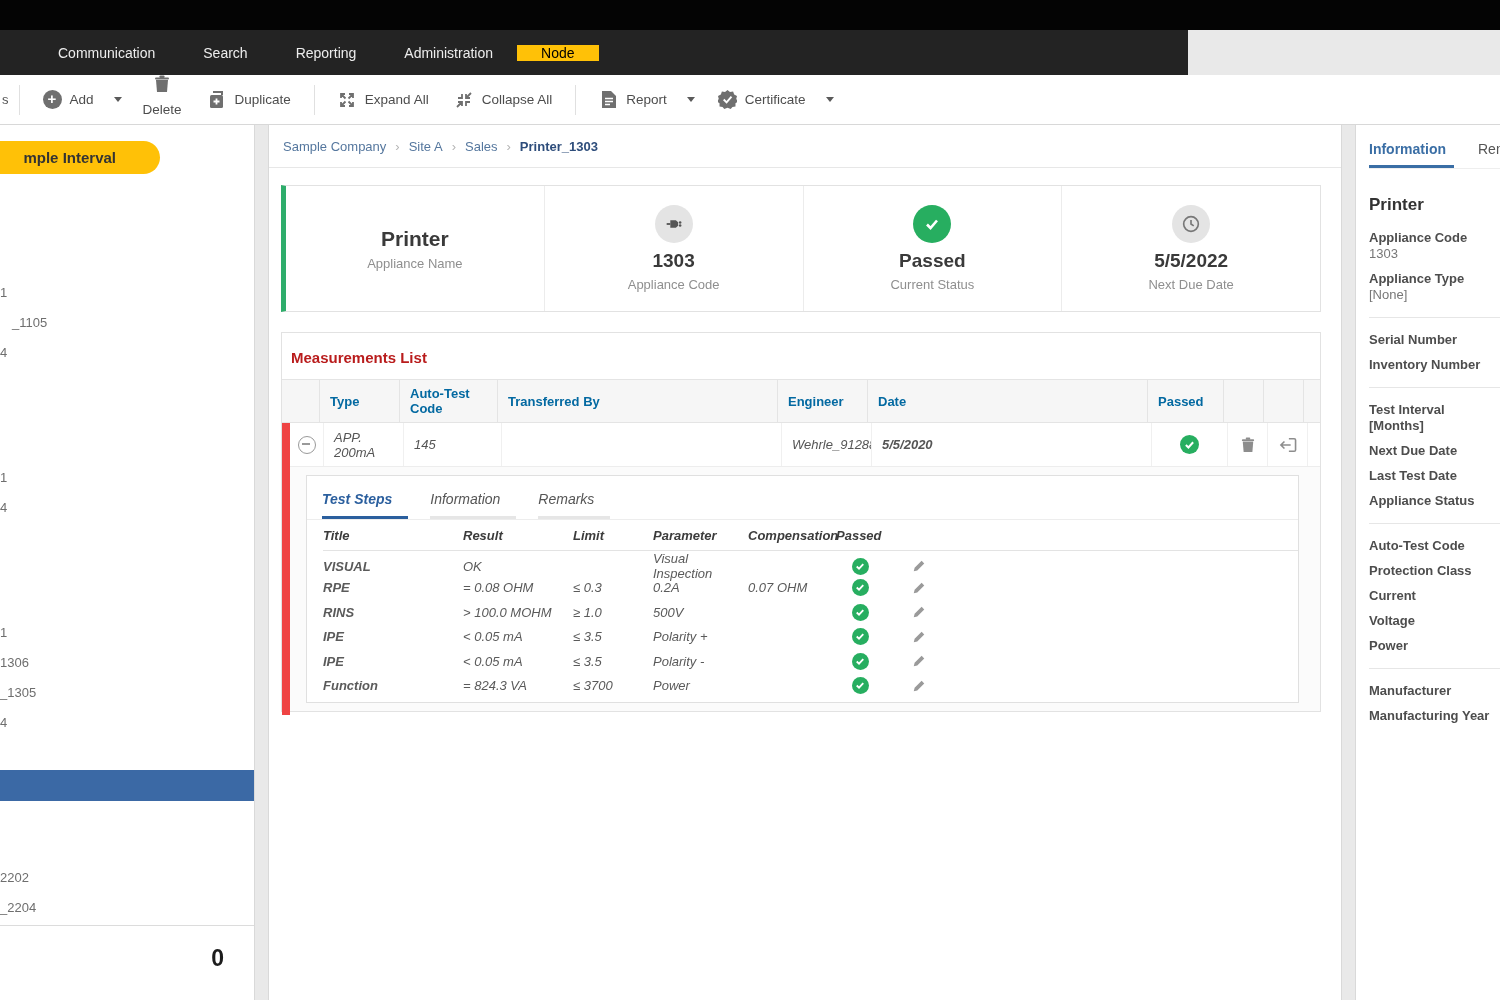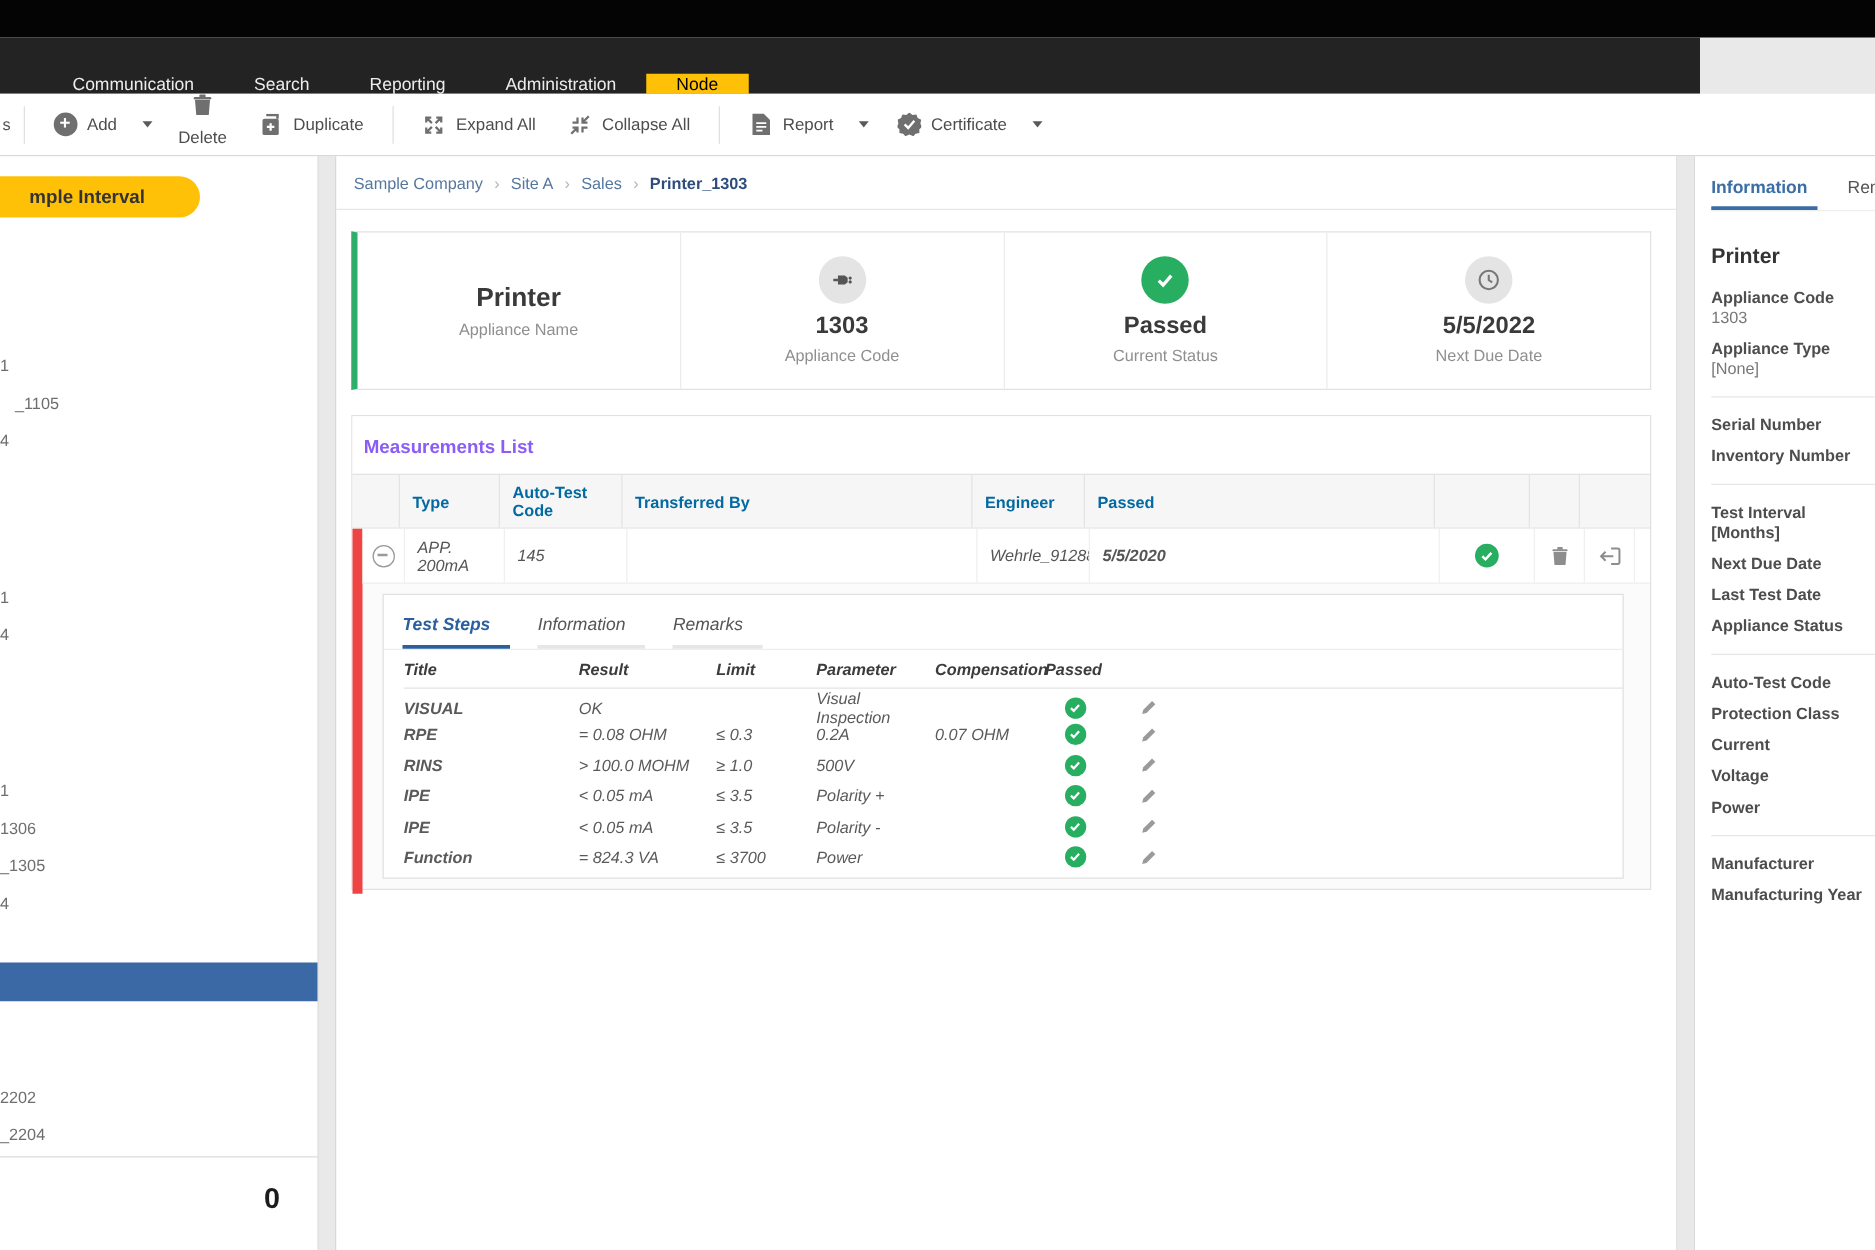--- a/index.html
+++ b/index.html
@@ -1,21 +1,21 @@
 <!DOCTYPE html>
 <html><head>
 <meta charset="utf-8">
 <style>
   * { margin:0; padding:0; box-sizing:border-box; }
   html,body { width:1500px; height:1000px; overflow:hidden; }
   body { position:relative; background:#e9e9e9; font-family:"Liberation Sans", sans-serif; color:#444; }
 
   
   #topbar { position:absolute; left:0; top:0; width:1500px; height:30px; background:#040404; }
-  #navbar { position:absolute; left:0; top:30px; width:1360px; height:45px; background:#232323; display:flex; align-items:flex-end; }
+  #navbar { position:absolute; left:0; top:30px; width:1188px; height:45px; background:#232323; display:flex; align-items:center; }
   .nav-edge-divider { width:1px; background:#4a4a4a; margin:9px 0 9px 33px; }
   .nav-item { display:flex; align-items:center; padding:0 24px; color:#ededed; font-size:14px; cursor:pointer; }
   .nav-item.active { background:#ffc107; color:#000000; }
 
   
   #toolbar { position:absolute; left:0; top:75px; width:1500px; height:50px; background:#fff; border-bottom:1px solid #d8d8d8; display:flex; align-items:center; }
   .tb-frag { font-size:13px; color:#555; padding-left:2px; }
   .tb-divider { width:1px; height:30px; background:#e0e0e0; margin:0 10px; }
   .tb-btn { display:flex; align-items:center; gap:8px; padding:0 13px; height:50px; background:none; border:none; font-family:inherit; font-size:13.5px; color:#4d4d4d; cursor:pointer; }
   .tb-ico { width:19px; height:19px; display:inline-flex; align-items:center; justify-content:center; }
@@ -43,21 +43,21 @@
   .sum-sec { flex:1; display:flex; flex-direction:column; align-items:center; justify-content:center; }
   .sum-sec + .sum-sec { border-left:1px solid #ececec; }
   .sum-icon { width:38px; height:38px; border-radius:50%; background:#e4e4e4; display:flex; align-items:center; justify-content:center; margin-bottom:7px; }
   .sum-icon.green { background:#27ae60; }
   .sum-value { font-size:21px; font-weight:bold; color:#3a3a3a; }
   .sum-value.sm { font-size:19px; }
   .sum-label { font-size:13px; color:#8f8f8f; margin-top:5px; }
 
   
   #meas-card { position:absolute; left:12px; top:207px; width:1040px; height:380px; background:#fbfbfb; border:1px solid #e2e2e2; }
-  .m-title { background:#fff; padding:16px 10px 13px 9px; font-size:15px; font-weight:bold; color:#8b5cf6; }
+  .m-title { background:#fff; padding:16px 10px 13px 9px; font-size:15px; font-weight:bold; color:#b91c1c; }
   .m-head { display:grid; grid-template-columns:38px 80px 98px 280px 90px 280px 76px 40px 40px 1fr; background:#f6f6f6; border-top:1px solid #e4e4e4; border-bottom:1px solid #e4e4e4; height:44px; }
   .m-head > div { border-right:1px solid #e4e4e4; display:flex; align-items:center; padding:0 10px; font-size:13px; font-weight:bold; color:#0369a1; }
   .m-head > div:last-child { border-right:none; }
   .green-wrap { border-left:8px solid #ef4444;font-style:italic; }
   .m-row { display:grid; grid-template-columns:34px 80px 98px 280px 90px 280px 76px 40px 40px 1fr; background:#fff; height:44px; border-bottom:1px solid #ededed; }
   .m-row > div { border-right:1px solid #f0f0f0; display:flex; align-items:center; padding:0 10px; font-size:13px; color:#555; overflow:hidden; }
   .m-row > div:last-child { border-right:none; }
   .m-cell-center { justify-content:center; padding:0 !important; }
   .m-date { font-weight:bold; color:#333; }
   .toggle-minus { width:18px; height:18px; border:1.5px solid #9a9a9a; border-radius:50%; position:relative; cursor:pointer; flex:0 0 auto; }
@@ -257,20 +257,21 @@
 
   <div id="meas-card">
     <div class="m-title">Measurements List</div>
 
     <div class="m-head">
       <div></div>
       <div>Type</div>
       <div>Auto-Test Code</div>
       <div>Transferred By</div>
       <div>Engineer</div>
+      <div>Date</div>
       <div>Passed</div>
       <div></div>
       <div></div>
       <div></div>
     </div>
 
     <div class="green-wrap">
       <div class="m-row">
         <div class="m-cell-center">
             <span class="toggle-minus"></span>

